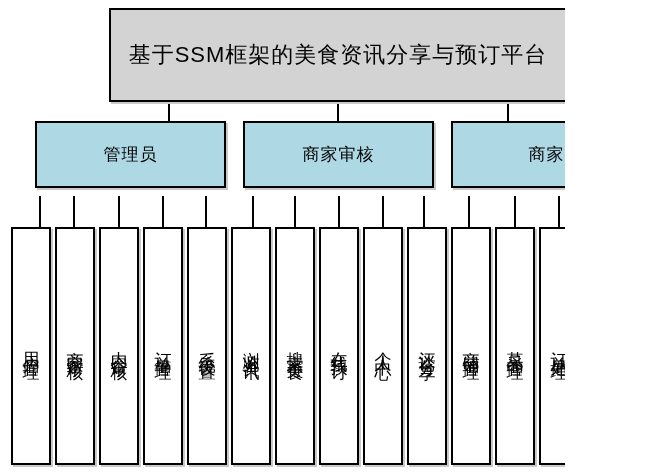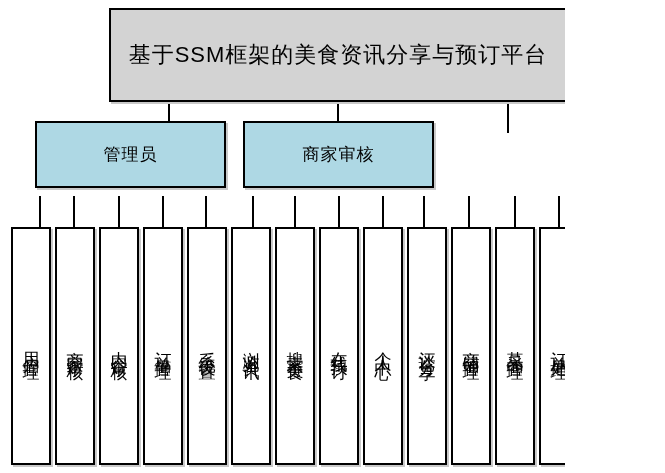--- a/index.html
+++ b/index.html
@@ -79,20 +79,23 @@
   <div class="node root">
     <span>基于SSM框架的美食资讯分享与预订平台</span>
   </div>
 
   <div class="node branch" style="left:29px">
     <span>管理员</span>
   </div>
   <div class="node branch" style="left:237px">
     <span>商家审核</span>
   </div>
+  <div class="node branch" style="left:445px">
+    <span>商家</span>
+  </div>
 
   <div class="node leaf" style="left:5px">
     <span>用户管理</span>
   </div>
   <div class="node leaf" style="left:49px">
     <span>商家审核</span>
   </div>
   <div class="node leaf" style="left:93px">
     <span>内容审核</span>
   </div>

